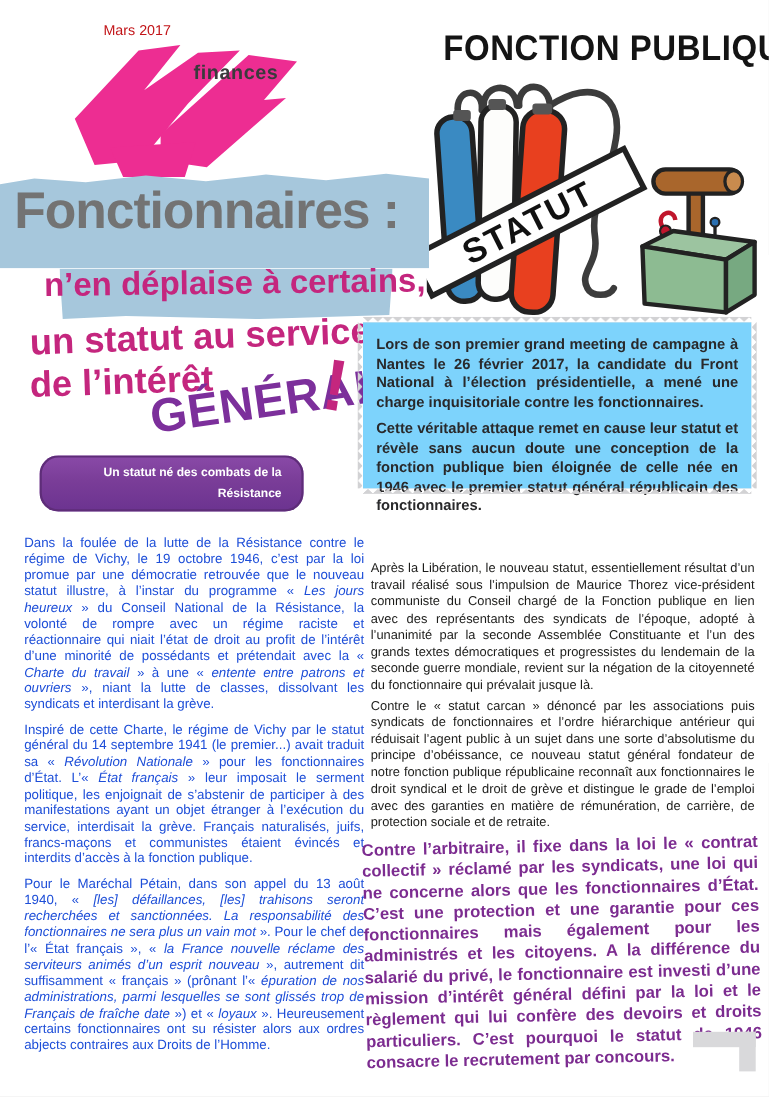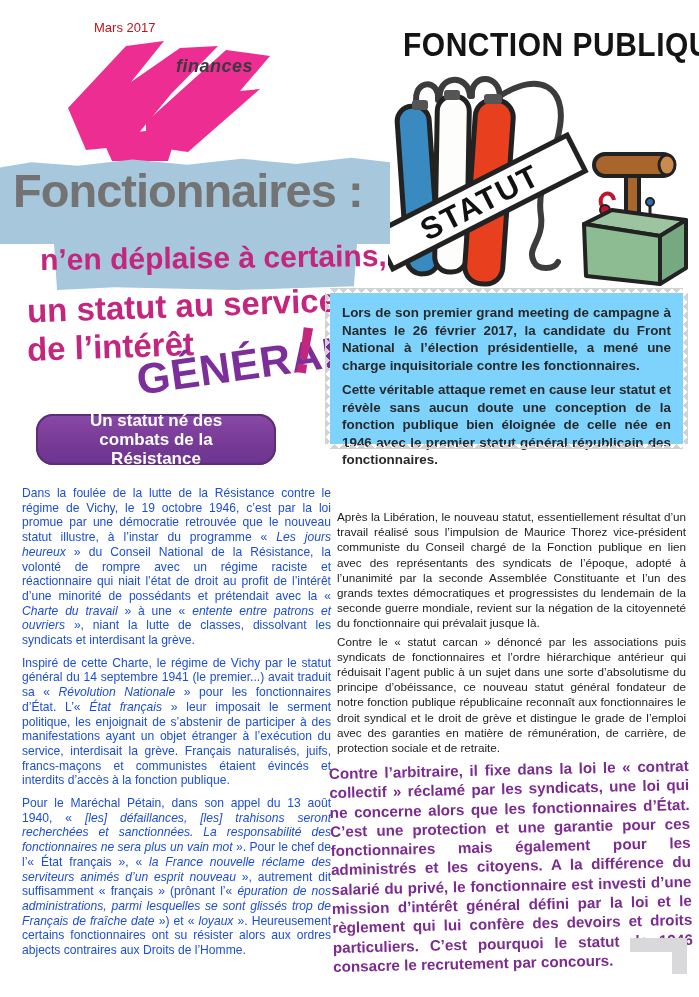--- a/index.html
+++ b/index.html
@@ -1,21 +1,21 @@
 <!DOCTYPE html>
 <html lang="fr"><head>
 <meta charset="utf-8">
 <style>
   html,body{margin:0;padding:0;background:#e9e9e9;}
   .page{position:relative;width:699px;height:997px;background:#ffffff;overflow:hidden;
         font-family:"Liberation Sans","DejaVu Sans",sans-serif;}
 
   
   .date{position:absolute;left:50px;top:20px;font-size:13px;font-weight:400;color:#c21418;padding-left:44px;}
-  .logo{position:absolute;left:28px;top:36px;width:250px;height:125px;font-style:italic;}
+  .logo{position:absolute;left:28px;top:36px;width:250px;height:125px;}
   .logo svg{position:absolute;left:0;top:0;}
   .logo-finances{position:absolute;left:148px;top:20px;font-size:18px;font-weight:700;color:#3a3a3c;letter-spacing:.5px;}
   .logo-word{position:absolute;left:8px;top:30px;font-size:40px;font-weight:800;color:#000;letter-spacing:-1.5px;}
   .fp-title{position:absolute;left:403px;top:28px;width:292px;font-size:30px;font-weight:700;color:#141414;
             letter-spacing:.5px;white-space:nowrap;transform:scaleY(1.08);}
 
   
   .blue-top{position:absolute;left:0;top:157px;width:390px;height:87px;background:#a6c7dc;
             clip-path:polygon(0 12%,8% 6%,20% 10%,34% 3%,48% 9%,62% 2%,76% 8%,90% 1%,100% 6%,100% 100%,0 100%);}
   .blue-bottom{position:absolute;left:54px;top:244px;width:303px;height:46px;background:#a6c7dc;
@@ -37,21 +37,21 @@
   .edge{position:absolute;}
   .edge-t{left:0;right:0;top:-5px;height:5px;background:conic-gradient(from -45deg at 50% 100%,#d2d2d4 90deg,transparent 90deg) 0 0/9px 5px repeat-x;}
   .edge-b{left:0;right:0;bottom:-5px;height:5px;background:conic-gradient(from 135deg at 50% 0%,#d2d2d4 90deg,transparent 90deg) 0 0/9px 5px repeat-x;}
   .edge-l{top:0;bottom:0;left:-5px;width:5px;background:conic-gradient(from 225deg at 100% 50%,#d2d2d4 90deg,transparent 90deg) 0 0/5px 9px repeat-y;}
   .edge-r{top:0;bottom:0;right:-5px;width:5px;background:conic-gradient(from 45deg at 0% 50%,#d2d2d4 90deg,transparent 90deg) 0 0/5px 9px repeat-y;}
 
   
   .pill{position:absolute;border-radius:17px;background:linear-gradient(#8a4aa8 0%,#7a3d98 45%,#6b3390 100%);
         box-shadow:inset 0 0 0 2px #5e2d78;display:flex;align-items:center;justify-content:center;
         color:#fff;font-weight:700;text-align:center;}
-  .pill-1{left:36px;top:414px;width:240px;height:51px;font-size:17px;line-height:19px;padding:0 20px;box-sizing:border-box;}
+  .pill-1{left:36px;top:414px;width:240px;height:51px;font-size:11px;line-height:19px;padding:0 20px;box-sizing:border-box;text-align:right;}
   .pill-2{left:377px;top:459px;width:283px;height:44px;font-size:15.5px;}
 
   
   .col-left{position:absolute;left:22px;top:486px;width:309px;font-size:12.1px;line-height:14.7px;
             color:#1d4ed8;text-align:justify;}
   .col-left p{margin:0 0 8px 0;}
   .col-right{position:absolute;left:337px;top:509px;width:349px;font-size:11.7px;line-height:15.2px;
             color:#1c1c1a;text-align:justify;}
   .col-right p{margin:0 0 3px 0;}
   .it{font-style:italic;}

